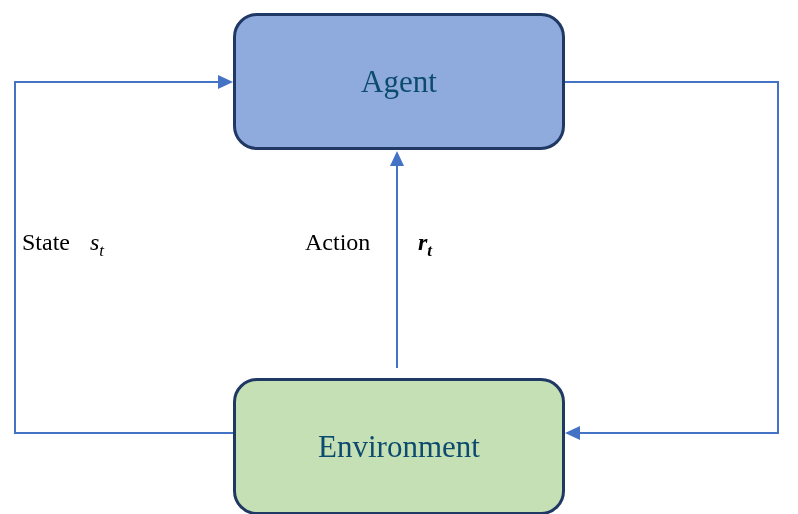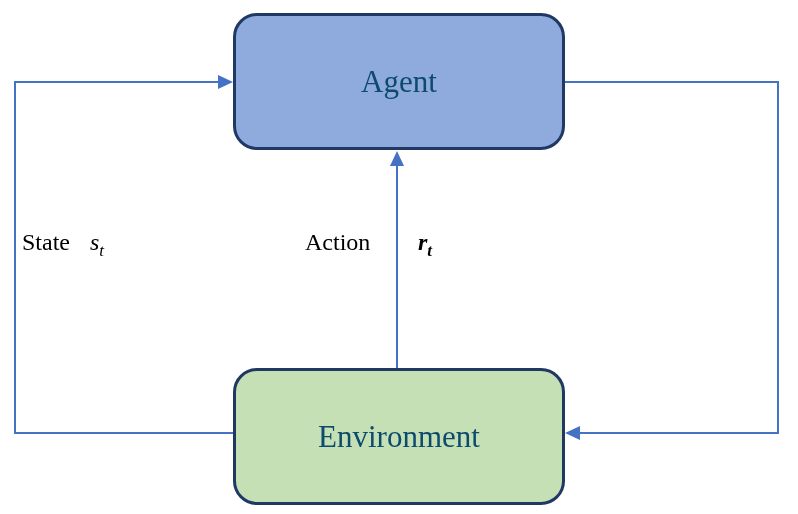--- a/index.html
+++ b/index.html
@@ -24,21 +24,21 @@
     box-sizing: border-box;
     border: 3px solid #1f3864;
     border-radius: 24px;
     display: flex;
     align-items: center;
     justify-content: center;
     font-size: 31px;
     color: #0c4a6e;
   }
   .node-agent { top: 13px;  background: #8faadc; }
-  .node-env   { top: 368px; background: #c5e0b4; }
+  .node-env   { top: 378px; background: #c5e0b4; }
   .edge-label {
     position: absolute;
     top: 229px;
     font-size: 24px;
     color: #000000;
     white-space: nowrap;
   }
   .math { font-style: italic; }
   .math sub {
     font-size: 17px;

